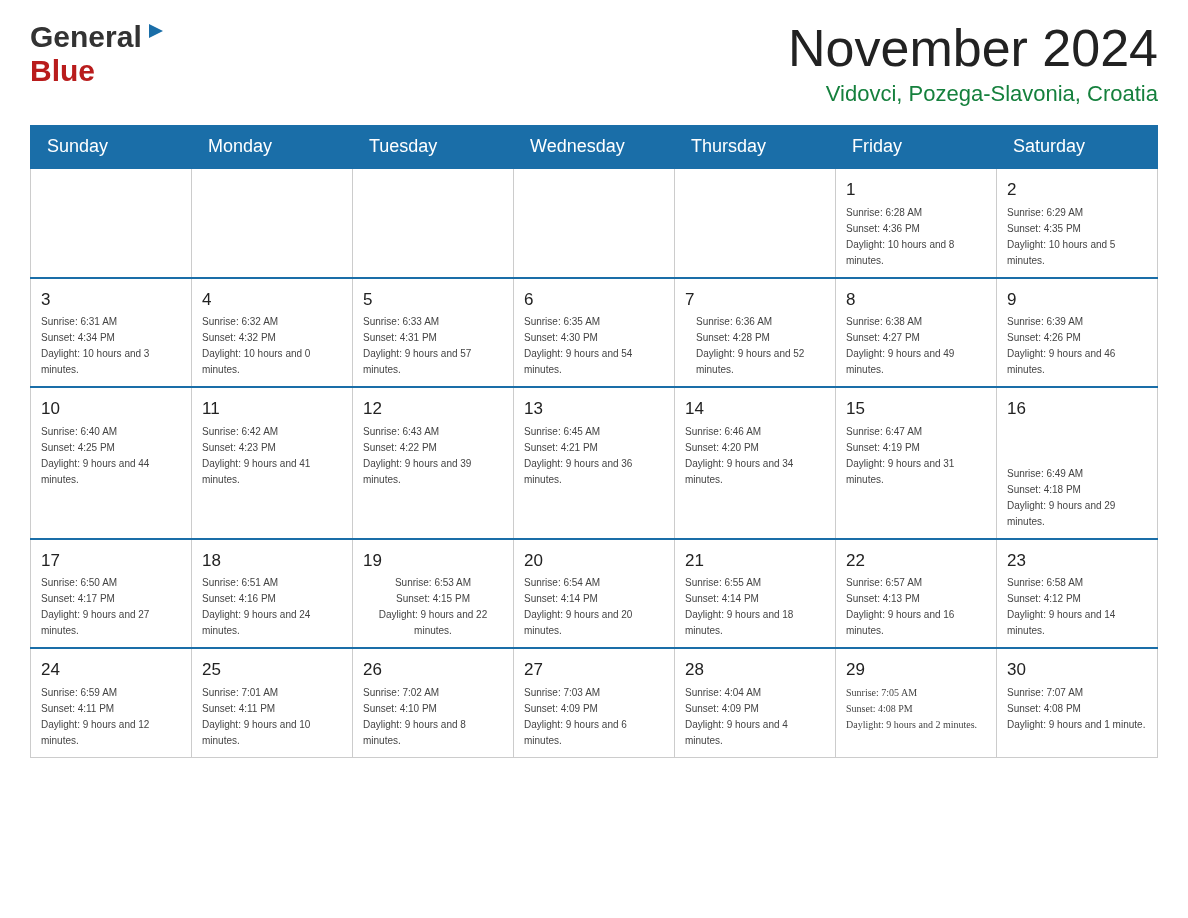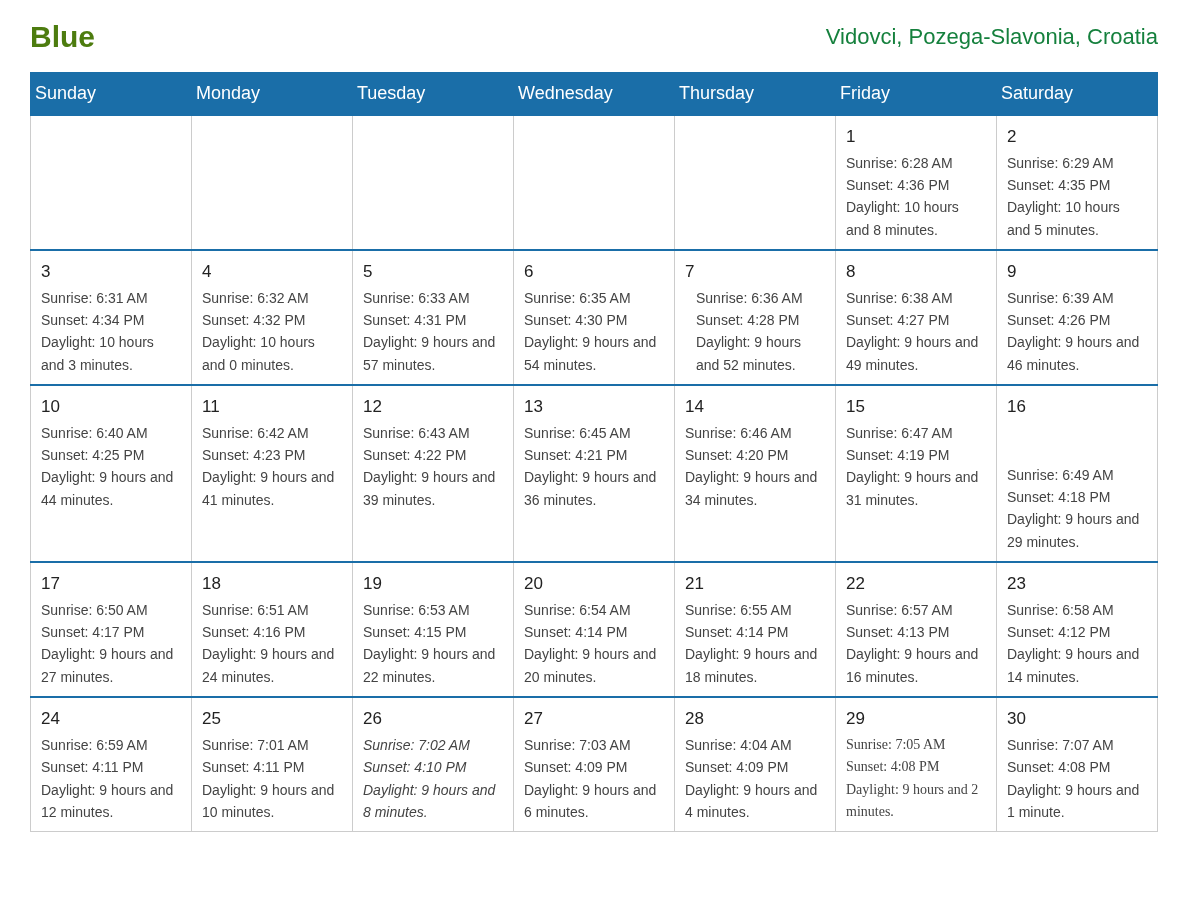--- a/index.html
+++ b/index.html
@@ -32,21 +32,21 @@
       margin-top: 4px;
     }
     .calendar-table {
       width: 100%;
       border-collapse: collapse;
       border: 1px solid #bbb;
     }
     .calendar-table th {
       background-color: #1a6ea8;
       color: #fff;
-      padding: 10px 4px;
+      padding: 10px 16px;
       font-size: 18px;
       font-weight: normal;
       text-align: left;
       border: 1px solid #1a6ea8;
     }
     .calendar-table td {
       vertical-align: top;
       padding: 8px 10px;
       border: 1px solid #ccc;
       width: calc(100% / 7);
@@ -62,21 +62,21 @@
       padding-left: 41px;
     }
     .day-number {
       font-size: 17px;
       font-weight: normal;
       color: #222;
       display: block;
       margin-bottom: 2px;
     }
     .day-info {
-      font-size: 14px;
+      font-size: 10px;
       color: #444;
       line-height: 1.6;
     }
     .empty-cell {
       background: #fff;
     }
     .logo-wrapper {
       display: flex;
       flex-direction: column;
     }
@@ -90,33 +90,42 @@
       color: #333;
     }
     .logo-arrow {
       display: inline-block;
       margin-left: 3px;
       margin-bottom: 8px;
     }
     .logo-blue-text {
       font-size: 30px;
       font-weight: bold;
-      color: #4d7c0f;
+      color: #b91c1c;
     }
   </style>
 </head>
 <body>
 
 <div class="header-section">
   <div class="logo-wrapper">
+    <div class="logo-row1">
+      <span class="logo-general">General</span>
+      <span class="logo-arrow">
+        <svg width="22" height="22" viewBox="0 0 22 22">
+          <polygon points="4,4 18,11 4,18" fill="#1a6ea8"></polygon>
+        </svg>
+      </span>
+    </div>
     <div>
       <span class="logo-blue-text">Blue</span>
     </div>
   </div>
   <div class="title-area">
+    <div class="month-year">November 2024</div>
     <div class="location">Vidovci, Pozega-Slavonia, Croatia</div>
   </div>
 </div>
 
 <table class="calendar-table">
   <thead>
     <tr>
     <th>Sunday</th>
         <th>Monday</th>
         <th>Tuesday</th>
@@ -242,21 +251,21 @@
 Daylight: 9 hours and 27 minutes.</div>
         </td>
         <td>
           <span class="day-number">18</span>
           <div class="day-info" style="white-space: pre-line;">Sunrise: 6:51 AM
 Sunset: 4:16 PM
 Daylight: 9 hours and 24 minutes.</div>
         </td>
         <td>
           <span class="day-number">19</span>
-          <div class="day-info" style="white-space: pre-line;">Sunrise: 6:53 AM
+          <div class="day-info" style="white-space: pre-line; text-align: center;">Sunrise: 6:53 AM
 Sunset: 4:15 PM
 Daylight: 9 hours and 22 minutes.</div>
         </td>
         <td>
           <span class="day-number">20</span>
           <div class="day-info" style="white-space: pre-line;">Sunrise: 6:54 AM
 Sunset: 4:14 PM
 Daylight: 9 hours and 20 minutes.</div>
         </td>
         <td>
@@ -286,21 +295,21 @@
 Daylight: 9 hours and 12 minutes.</div>
         </td>
         <td>
           <span class="day-number">25</span>
           <div class="day-info" style="white-space: pre-line;">Sunrise: 7:01 AM
 Sunset: 4:11 PM
 Daylight: 9 hours and 10 minutes.</div>
         </td>
         <td>
           <span class="day-number">26</span>
-          <div class="day-info" style="white-space: pre-line; font-style: italic;">Sunrise: 7:02 AM
+          <div class="day-info" style="white-space: pre-line;">Sunrise: 7:02 AM
 Sunset: 4:10 PM
 Daylight: 9 hours and 8 minutes.</div>
         </td>
         <td>
           <span class="day-number">27</span>
           <div class="day-info" style="white-space: pre-line;">Sunrise: 7:03 AM
 Sunset: 4:09 PM
 Daylight: 9 hours and 6 minutes.</div>
         </td>
         <td>

